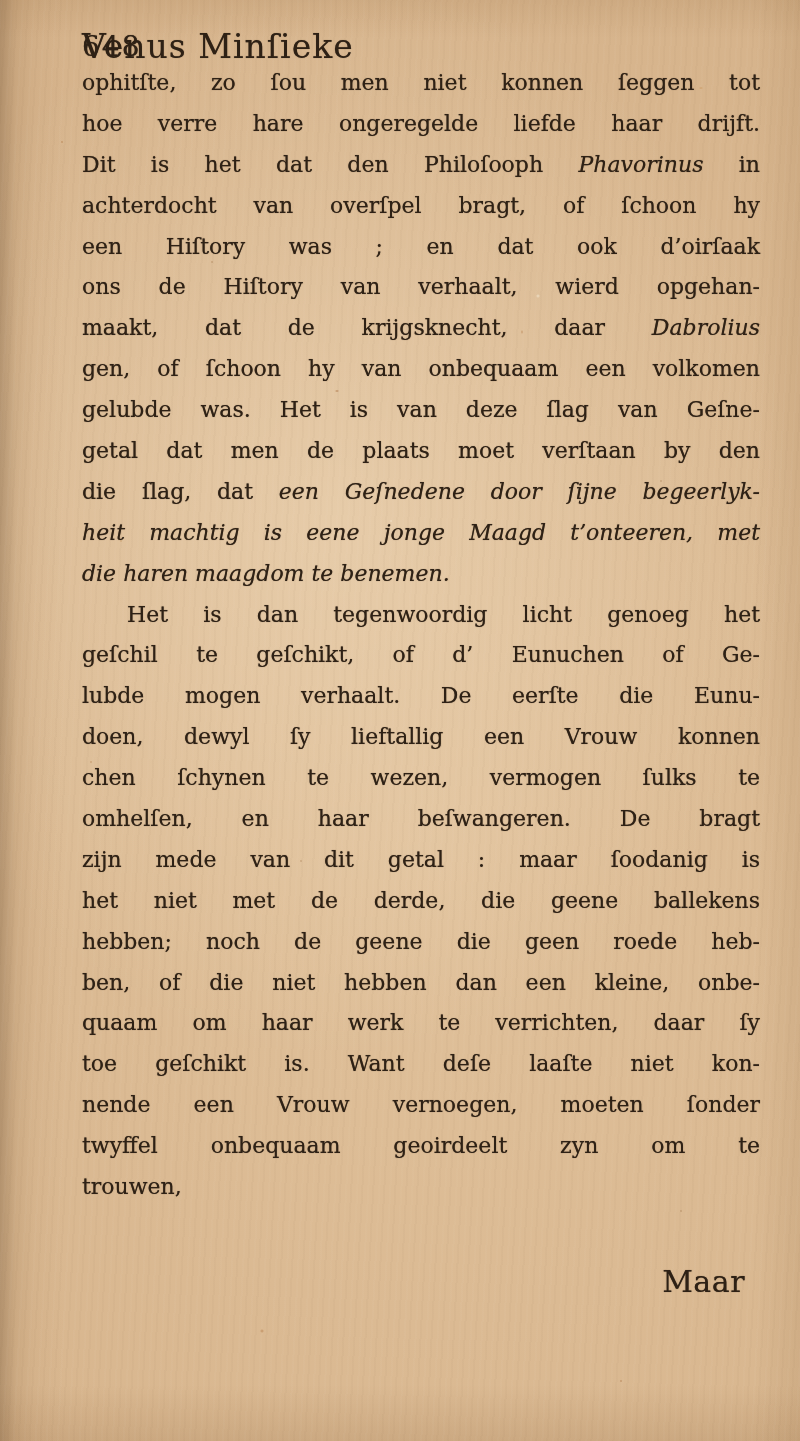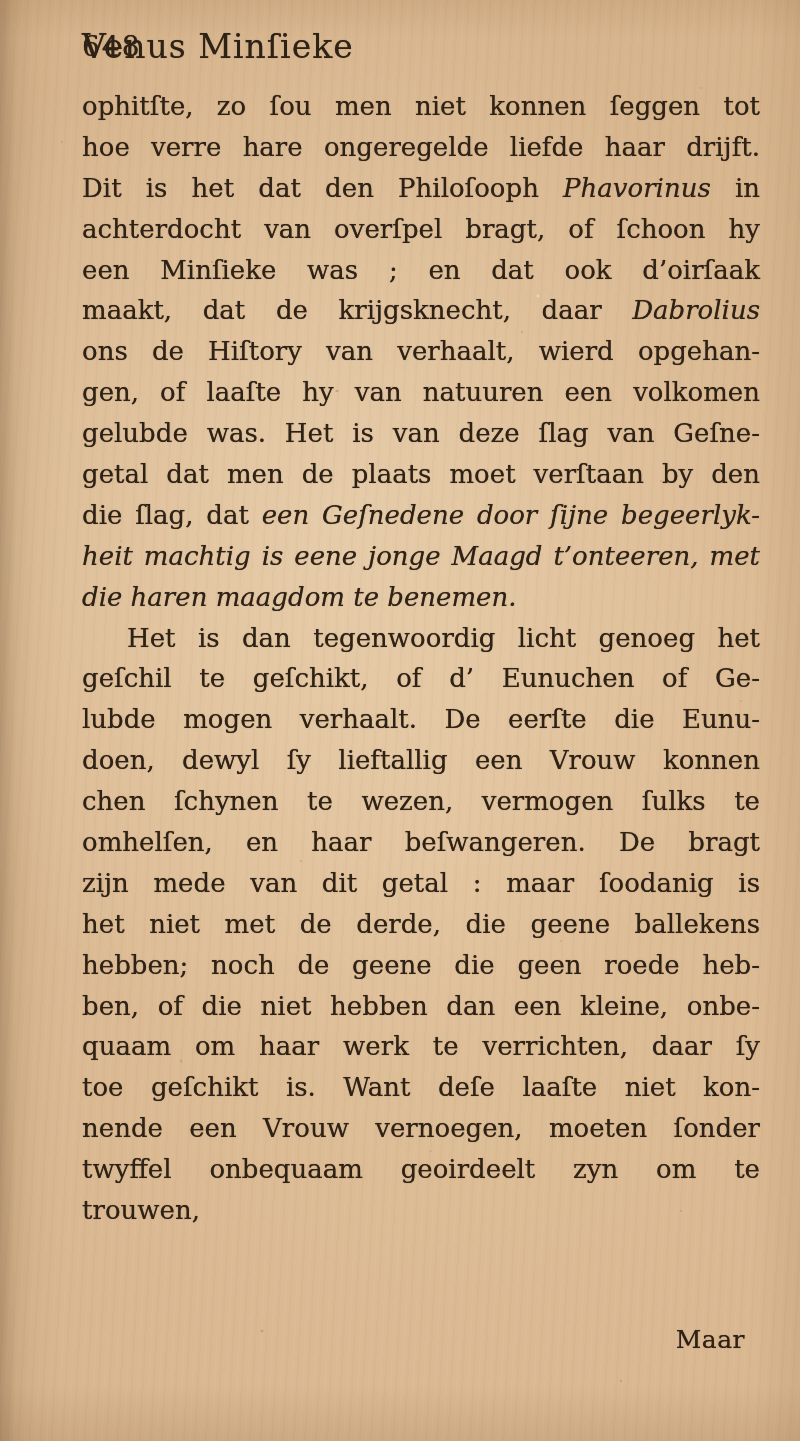--- a/index.html
+++ b/index.html
@@ -64,58 +64,58 @@
     display: block;
     text-align: left;
     padding-right: 22px;
     font-size: 33px;
     font-weight: normal;
     letter-spacing: 1px;
     text-shadow: 0 0 0.8px rgba(46,33,21,.6);
   }
   .body-text {
     position: absolute;
-    left: 82px; top: 86px; width: 678px;
-    font-size: 26px;
+    left: 82px; top: 63px; width: 678px;
+    font-size: 22px;
     text-shadow: 0 0 0.8px rgba(46,33,21,.7);
   }
   .line {
     height: 40.9px;
     line-height: 40.9px;
     text-align: justify;
     text-align-last: left;
   }
   .line.j { text-align-last: justify; }
   .line.ind { text-indent: 45px; }
   .it { font-style: italic; }
   .catchword {
     position: absolute;
-    right: 55px; top: 1325px;
-    font-size: 25px;
+    right: 55px; top: 1264px;
+    font-size: 30px;
     letter-spacing: 0.5px;
     text-shadow: 0 0 0.8px rgba(46,33,21,.7);
   }
 </style>
 </head>
 <body>
 
 <div class="page">
   <div class="running-head">
     <span class="pagenum">648</span>
     <span class="running-title">Venus Minſieke</span>
   </div>
   <div class="body-text" id="body-text">
       <div class="line j"><span class="ro">ophitſte, zo ſou men niet konnen ſeggen tot</span></div>
       <div class="line j"><span class="ro">hoe verre hare ongeregelde liefde haar drijft.</span></div>
       <div class="line j"><span class="ro">Dit is het dat den Philoſooph </span><span class="it">Phavorinus</span><span class="ro"> in</span></div>
       <div class="line j"><span class="ro">achterdocht van overſpel bragt, of ſchoon hy</span></div>
-      <div class="line j"><span class="ro">een Minſieke was ; en dat ook d’oirſaak</span></div>
+      <div class="line j"><span class="ro">een Hiſtory was ; en dat ook d’oirſaak</span></div>
+      <div class="line j"><span class="ro">ons de Hiſtory van verhaalt, wierd opgehan-</span></div>
       <div class="line j"><span class="ro">maakt, dat de krijgsknecht, daar </span><span class="it">Dabrolius</span></div>
-      <div class="line j"><span class="ro">ons de Hiſtory van verhaalt, wierd opgehan-</span></div>
-      <div class="line j"><span class="ro">gen, of laaſte hy van natuuren een volkomen</span></div>
+      <div class="line j"><span class="ro">gen, of ſchoon hy van onbequaam een volkomen</span></div>
       <div class="line j"><span class="ro">gelubde was.  Het is van deze ſlag van Geſne-</span></div>
       <div class="line j"><span class="ro">getal dat men de plaats moet verſtaan by den</span></div>
       <div class="line j"><span class="ro">die ſlag, dat </span><span class="it">een Geſnedene door ſijne begeerlyk-</span></div>
       <div class="line j"><span class="it">heit machtig is eene jonge Maagd t’onteeren, met</span></div>
       <div class="line"><span class="it">die haren maagdom te benemen.</span></div>
       <div class="line j ind"><span class="ro">Het is dan tegenwoordig licht genoeg het</span></div>
       <div class="line j"><span class="ro">geſchil te geſchikt, of d’ Eunuchen of Ge-</span></div>
       <div class="line j"><span class="ro">lubde mogen verhaalt.  De eerſte die Eunu-</span></div>
       <div class="line j"><span class="ro">doen, dewyl ſy lieftallig een Vrouw konnen</span></div>
       <div class="line j"><span class="ro">chen ſchynen te wezen, vermogen ſulks te</span></div>

